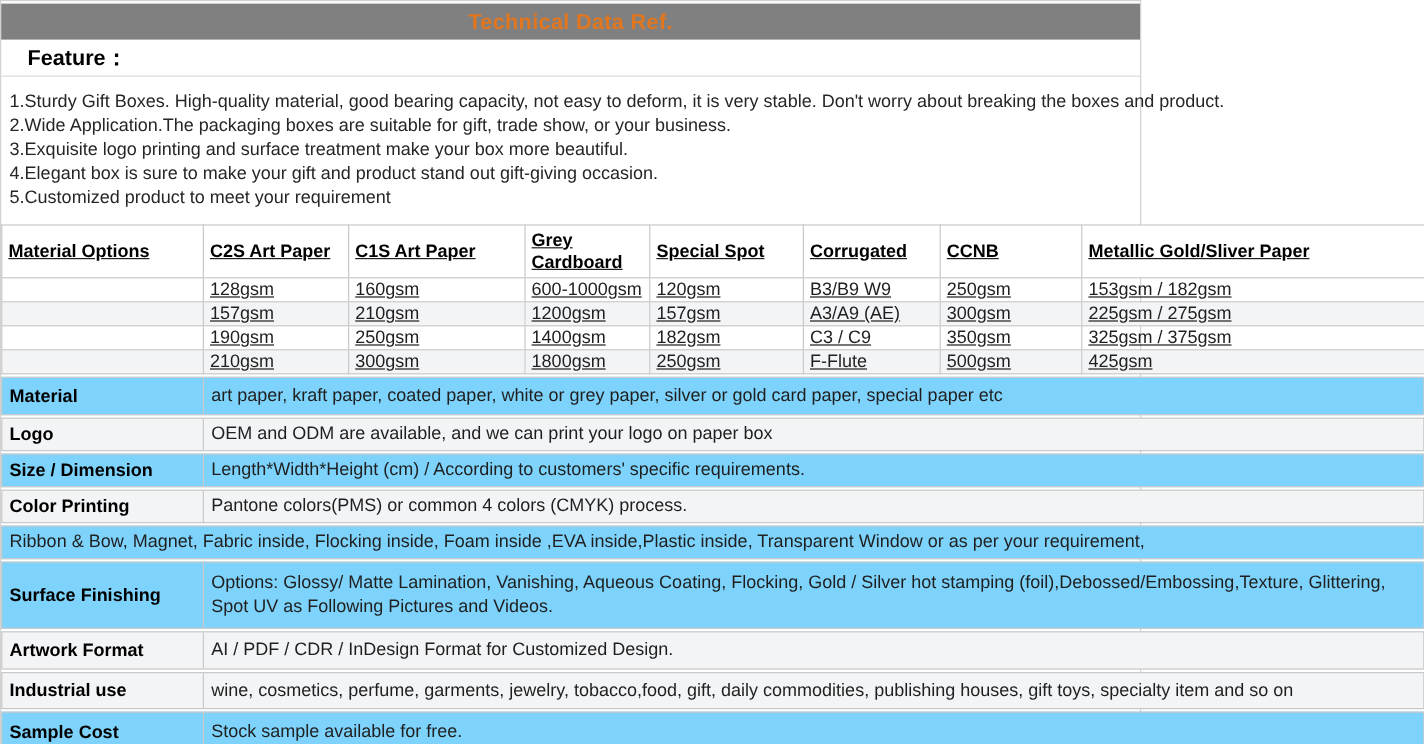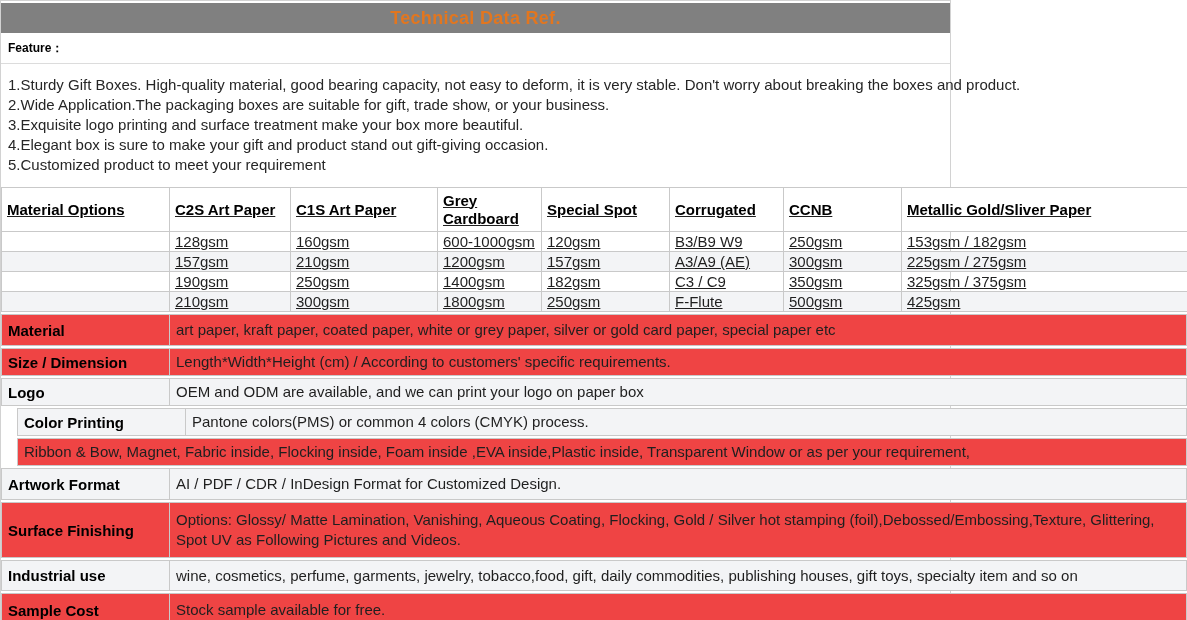--- a/index.html
+++ b/index.html
@@ -14,22 +14,22 @@
   }
   .title-bar{
     height:30px;background:#808080;
     display:flex;align-items:center;justify-content:center;
   }
   .title-text{
     color:#e2761f;font-weight:bold;font-size:18px;letter-spacing:0.3px;
   }
   .feature-heading{
     height:30px;display:flex;align-items:center;
-    padding-left:7px;border-bottom:1px solid #dcdcdc;
-    font-weight:bold;font-size:12px;color:#000;
+    padding-left:22px;border-bottom:1px solid #dcdcdc;
+    font-weight:bold;font-size:18px;color:#000;
   }
   .feature-list{
     padding:11px 8px 12px 7px;font-size:15px;line-height:20px;color:#262626;
   }
   .feature-item{white-space:nowrap;}
 
   table.materials{
     border-collapse:collapse;table-layout:fixed;width:1186px;font-size:15px;text-decoration:underline;
   }
   table.materials th, table.materials td{
@@ -39,35 +39,35 @@
   table.materials thead th{
     height:43px;font-weight:bold;color:#000;background:#ffffff;vertical-align:middle;
     line-height:18px;
   }
   table.materials tbody td{height:19px;vertical-align:middle;}
   table.materials tbody tr:nth-child(even){background:#f3f4f6;}
 
   .spec-rows{width:1186px;}
   .spec-row{
     display:flex;margin-top:2px;border:1px solid #c9c9c9;
-    box-sizing:border-box;background:#ef4444;align-items:stretch;
+    box-sizing:border-box;background:#7dd3fc;align-items:stretch;
   }
   .spec-row.striped{background:#f3f4f6;}
   .spec-label{
     flex:0 0 168px;width:168px;box-sizing:border-box;
     border-right:1px solid #c9c9c9;
     display:flex;align-items:center;padding-left:6px;
     font-weight:bold;font-size:15px;color:#000;
   }
   .spec-value{
     flex:1;display:flex;align-items:center;
     padding:3px 10px 3px 6px;font-size:15px;line-height:20px;color:#1f1f1f;
   }
   .h32{min-height:32px;} .h24{min-height:24px;} .h26{min-height:26px;}
-  .h28{min-height:28px;margin-left:16px;} .h56{min-height:56px;} .h31{min-height:31px;}
+  .h28{min-height:28px;} .h56{min-height:56px;} .h31{min-height:31px;}
   .h34{min-height:34px;}
   
   .c0{width:168px;} .c1{width:121px;} .c2{width:147px;} .c3{width:104px;}
   .c4{width:128px;} .c5{width:114px;} .c6{width:118px;} .c7{width:286px;}
 </style>
 </head>
 <body>
 
 <div class="page">
 
@@ -150,42 +150,42 @@
         <td>425gsm</td>
       </tr>
     </tbody>
   </table>
 
   <div class="spec-rows">
     <div class="spec-row h32">
       <div class="spec-label">Material</div>
       <div class="spec-value">art paper, kraft paper, coated paper, white or grey paper, silver or gold card paper, special paper etc</div>
     </div>
+    <div class="spec-row striped h24">
+      <div class="spec-label">Logo</div>
+      <div class="spec-value">OEM and ODM are available, and we can print your logo on paper box</div>
+    </div>
     <div class="spec-row h26">
       <div class="spec-label">Size / Dimension</div>
       <div class="spec-value">Length*Width*Height (cm) / According to customers' specific requirements.</div>
-    </div>
-    <div class="spec-row striped h24">
-      <div class="spec-label">Logo</div>
-      <div class="spec-value">OEM and ODM are available, and we can print your logo on paper box</div>
     </div>
     <div class="spec-row striped h28">
       <div class="spec-label">Color Printing</div>
       <div class="spec-value">Pantone colors(PMS) or common 4 colors (CMYK) process.</div>
     </div>
     <div class="spec-row h28">
       <div class="spec-value">Ribbon &amp; Bow, Magnet, Fabric inside, Flocking inside, Foam inside ,EVA inside,Plastic inside, Transparent Window or as per your requirement,</div>
     </div>
+    <div class="spec-row h56">
+      <div class="spec-label">Surface Finishing</div>
+      <div class="spec-value">Options: Glossy/ Matte Lamination, Vanishing, Aqueous Coating, Flocking, Gold / Silver hot stamping (foil),Debossed/Embossing,Texture, Glittering, Spot UV as Following Pictures and Videos.</div>
+    </div>
     <div class="spec-row striped h32">
       <div class="spec-label">Artwork Format</div>
       <div class="spec-value">AI / PDF / CDR / InDesign Format for Customized Design.</div>
-    </div>
-    <div class="spec-row h56">
-      <div class="spec-label">Surface Finishing</div>
-      <div class="spec-value">Options: Glossy/ Matte Lamination, Vanishing, Aqueous Coating, Flocking, Gold / Silver hot stamping (foil),Debossed/Embossing,Texture, Glittering, Spot UV as Following Pictures and Videos.</div>
     </div>
     <div class="spec-row striped h31">
       <div class="spec-label">Industrial use</div>
       <div class="spec-value">wine, cosmetics, perfume, garments, jewelry, tobacco,food, gift, daily commodities, publishing houses, gift toys, specialty item and so on</div>
     </div>
     <div class="spec-row h34">
       <div class="spec-label">Sample Cost</div>
       <div class="spec-value">Stock sample available for free.</div>
     </div>
   </div>

